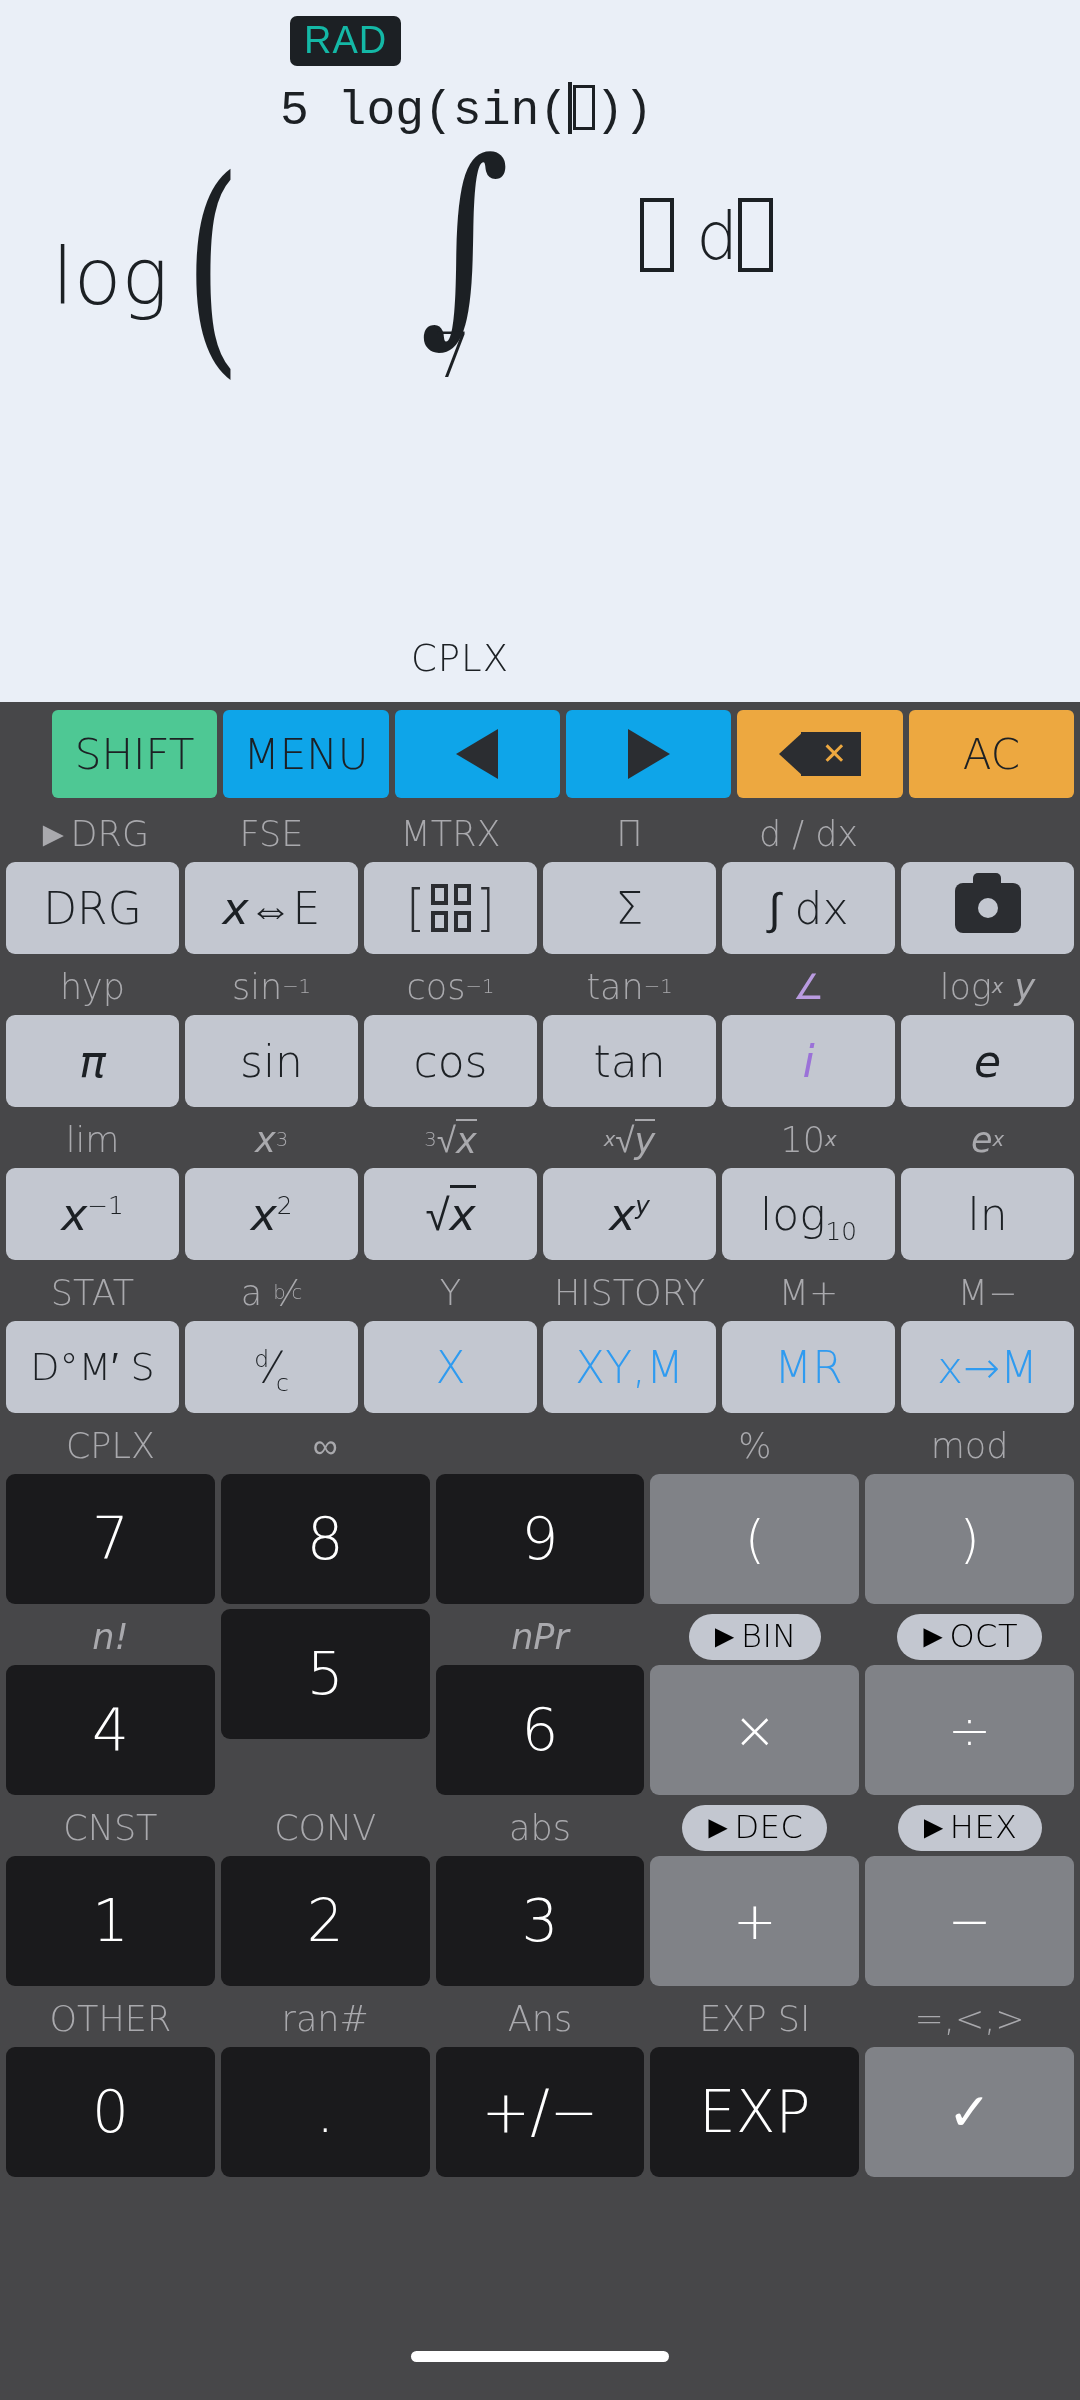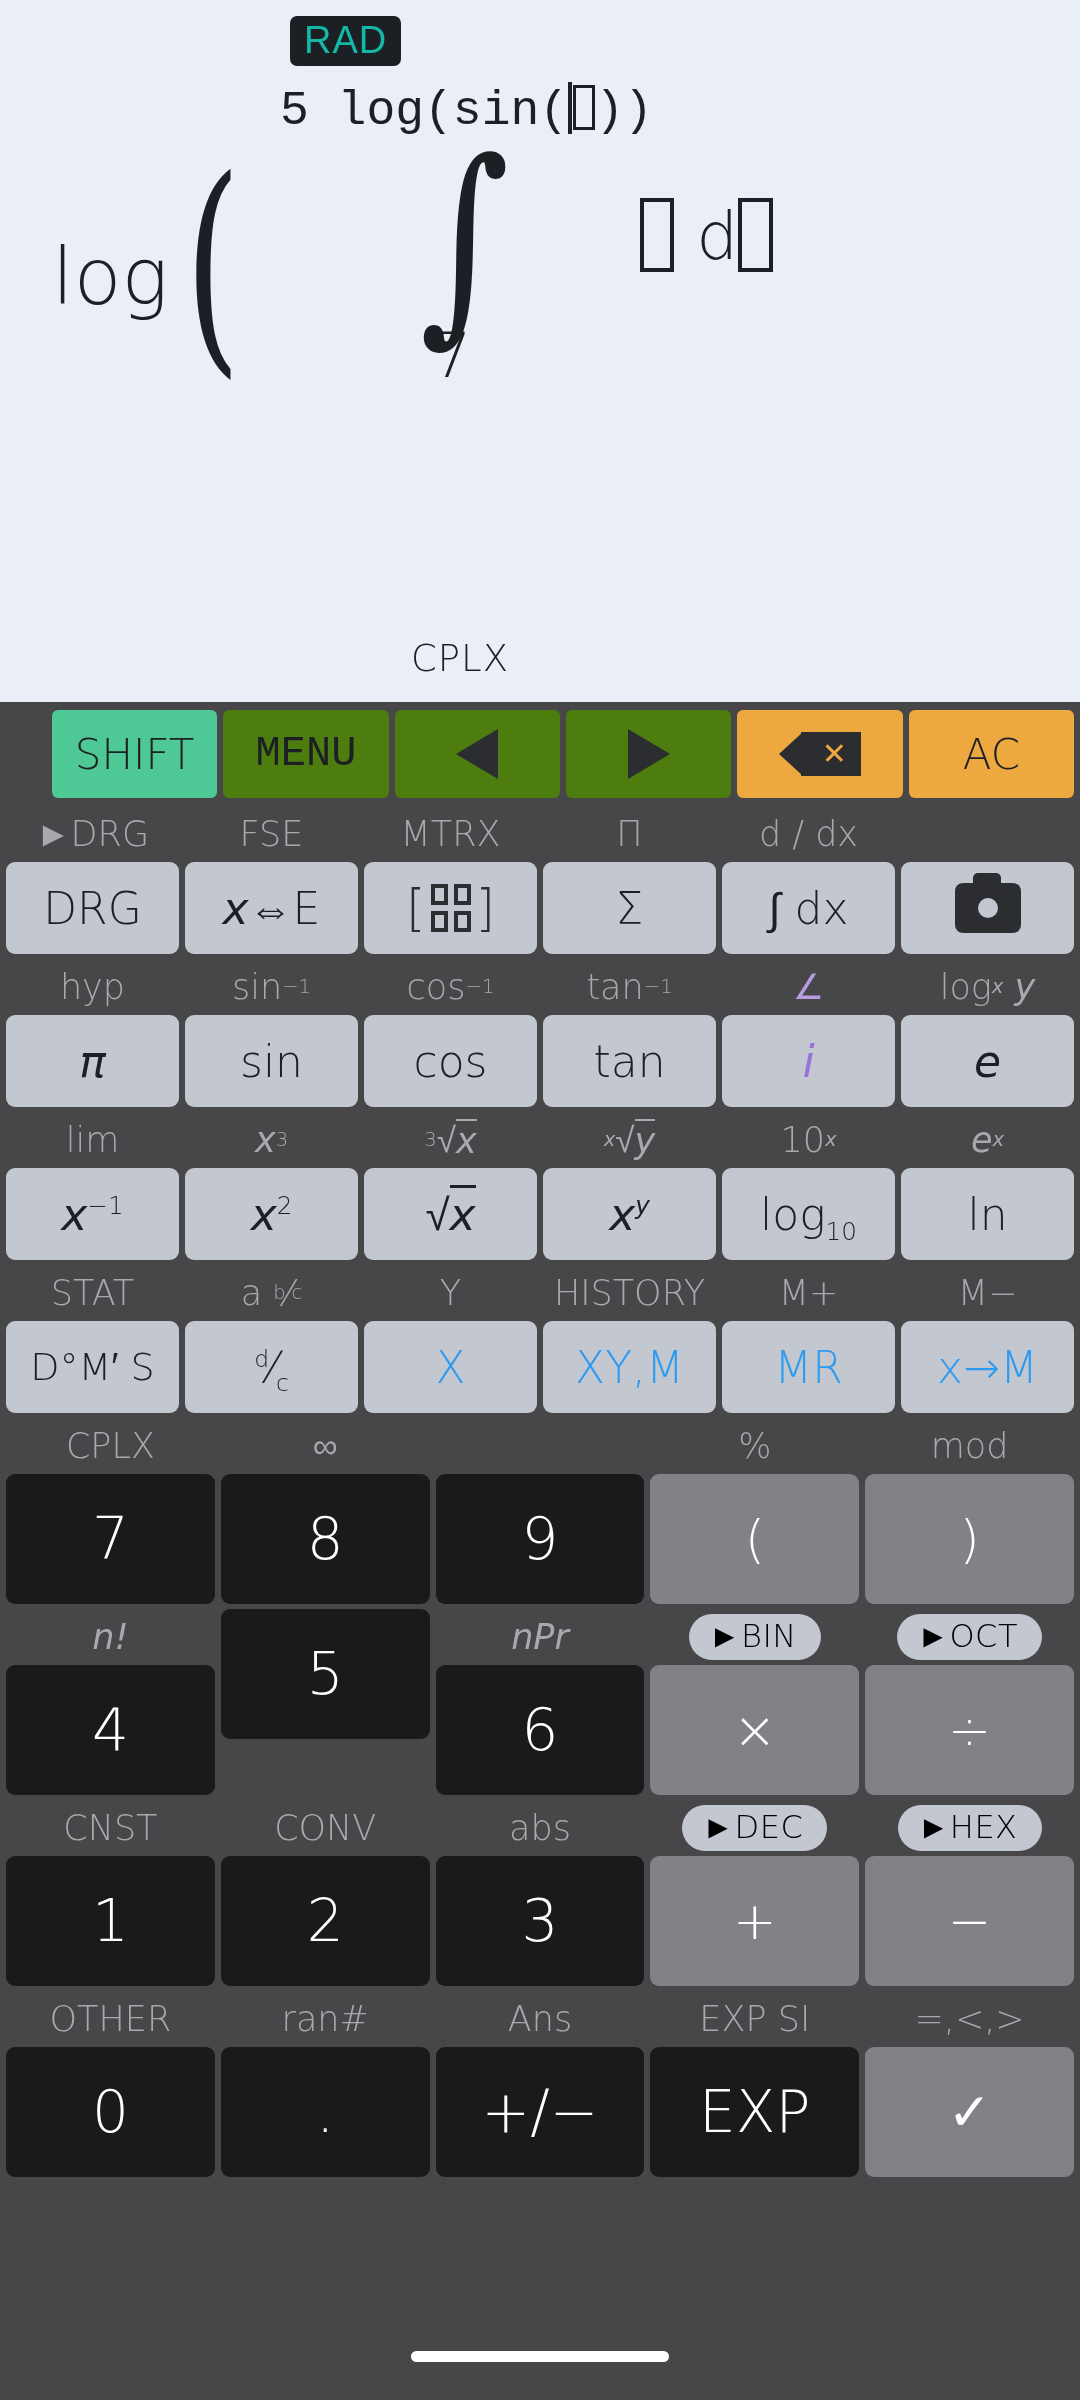--- a/index.html
+++ b/index.html
@@ -132,21 +132,21 @@
   .tkey {
     height: 88px;
     border-radius: 6px;
     display: flex; align-items: center; justify-content: center;
     font-size: 42px;
     color: #1c2024;
     font-family: "DejaVu Sans", sans-serif;
     font-weight: 300;
     user-select: none;
   }
-  .tkey.grey   { background: #4d7c0f; font-family: Liberation Mono, monospace; }
+  .tkey.grey   { background: #0ea5e9; }
   .tkey.green  { background: #4ec894; }
   .tkey.orange { background: #eda840; }
 
   .arrow-l, .arrow-r {
     width: 0; height: 0;
     border-top: 25px solid transparent;
     border-bottom: 25px solid transparent;
   }
   .arrow-l { border-right: 42px solid #2b2d31; }
   .arrow-r { border-left: 42px solid #2b2d31; }

